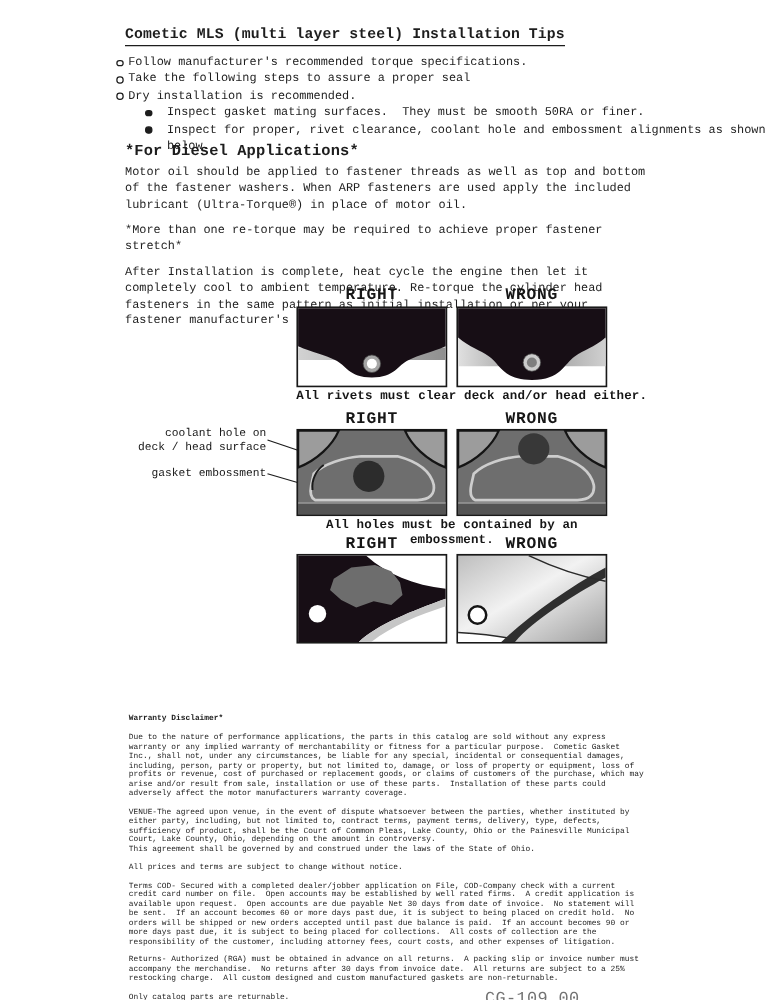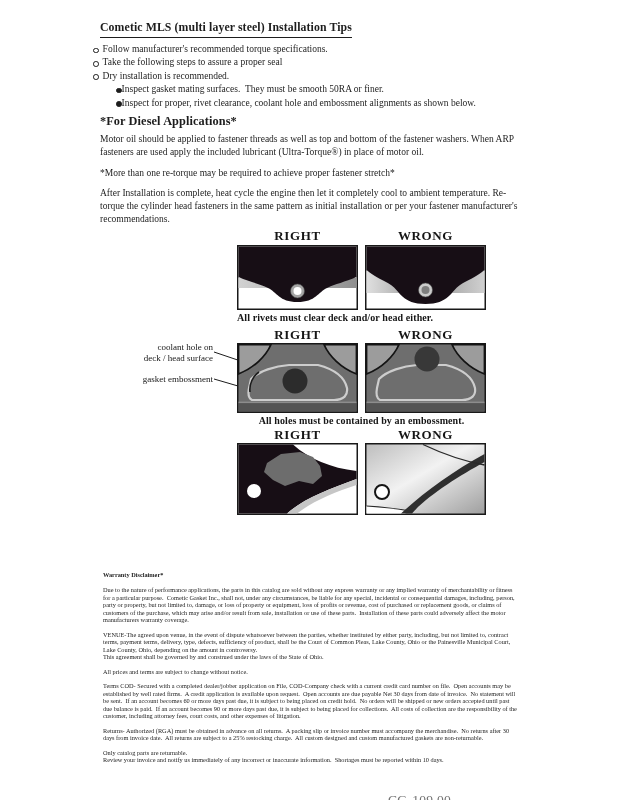--- a/index.html
+++ b/index.html
@@ -1,26 +1,26 @@
 <!DOCTYPE html>
 <html><head>
 <meta charset="utf-8">
 <style>
   html,body{margin:0;padding:0;background:#fff;}
   .page{position:relative;width:618px;height:800px;background:#ffffff;overflow:hidden;
-        font-family:Liberation Serif, serif;color:#1d1d1d;}
+        font-family:Liberation Mono, monospace;color:#1d1d1d;}
   .abs{position:absolute;}
   .pre{white-space:pre-wrap;}
 
   .title{left:100px;top:20px;font-size:11.8px;font-weight:bold;
          border-bottom:1.5px solid #1d1d1d;padding-bottom:2px;letter-spacing:.1px;}
 
   .tips{left:93px;top:43px;font-size:9.5px;line-height:13.4px;}
   .tip{display:flex;align-items:flex-start;gap:4px;}
-  .tip.sub{padding-left:23px;gap:0;}
+  .tip.sub{padding-left:23px;gap:12px;}
   .mk{flex:0 0 auto;width:3.6px;height:3.6px;border-radius:50%;margin-top:4.6px;
       border:1px solid #1d1d1d;background:#fff;}
   .mk.filled{background:#1d1d1d;}
 
   .diesel{left:100px;top:114px;width:420px;}
   .diesel h2{font-size:12.3px;font-weight:bold;margin:0 0 4px 0;letter-spacing:.1px;}
   .diesel p{font-size:9.5px;line-height:12.8px;margin:0 0 8px 0;}
 
   .lbl{width:121px;text-align:center;font-size:13px;font-weight:600;letter-spacing:.6px;color:#161616;}
   .cap{font-size:10px;font-weight:700;letter-spacing:.1px;color:#161616;line-height:11.5px;}

